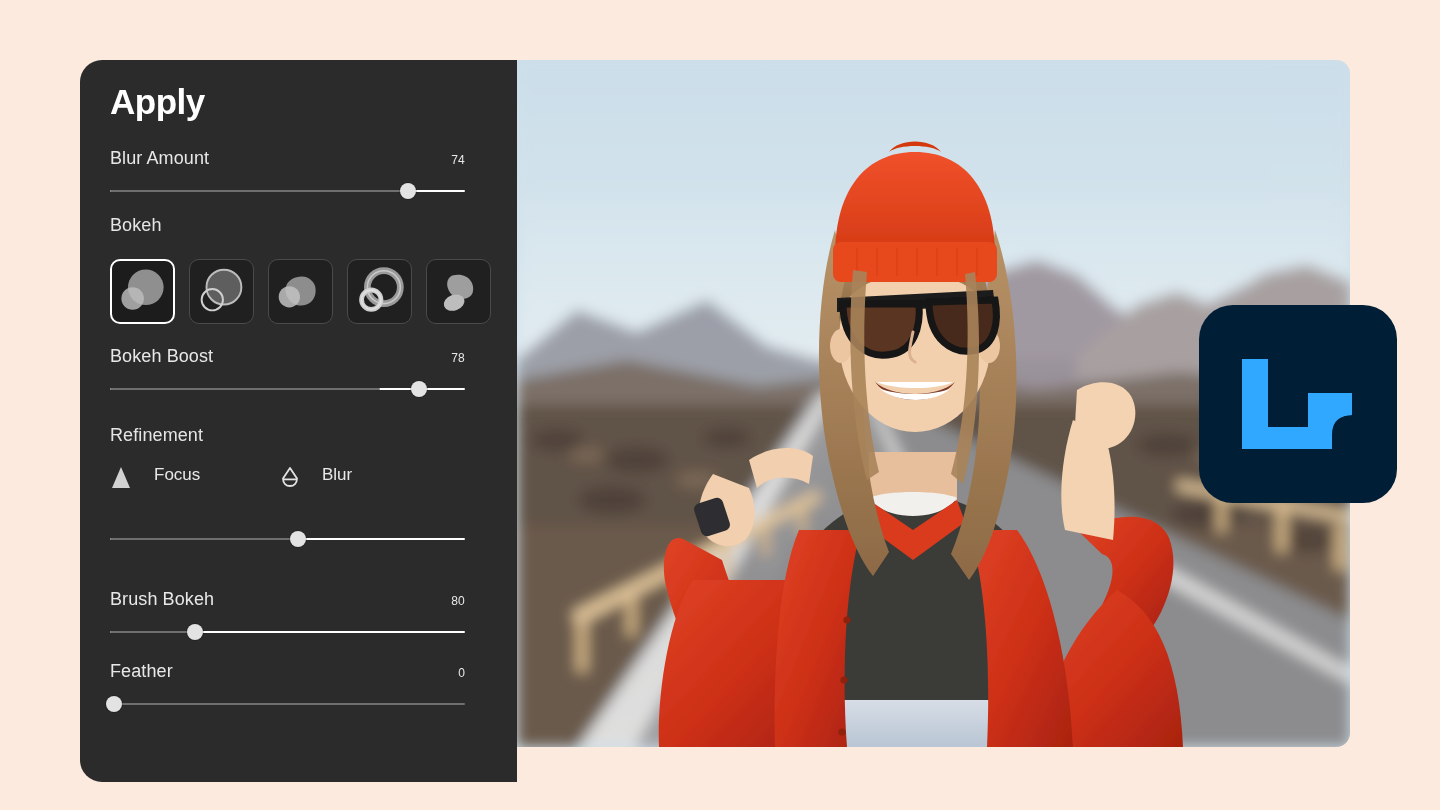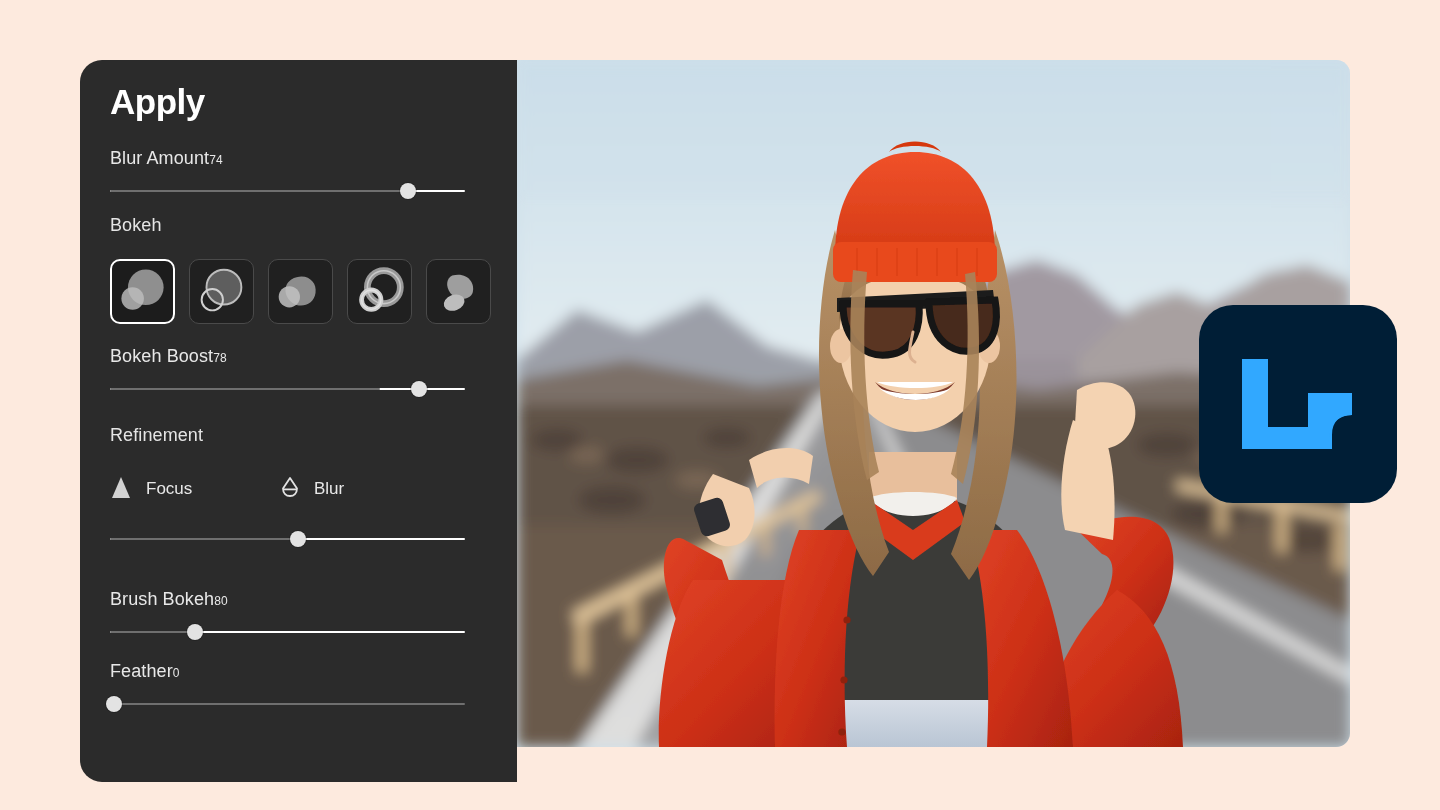--- a/index.html
+++ b/index.html
@@ -19,21 +19,21 @@
     padding:0;
   }
   .panel-title {
     position:absolute; left:30px; top:24px;
     font-size:35px; font-weight:bold; color:#ffffff;
     letter-spacing:-0.5px; line-height:1;
   }
 
   
   .slider-row { position:absolute; left:30px; width:355px; }
-  .slider-head { display:flex; justify-content:flex-start; align-items:baseline; }
+  .slider-head { display:flex; justify-content:space-between; align-items:baseline; }
   .slider-label { font-size:18px; color:#e8e8e8; letter-spacing:0.1px; }
   .slider-value { font-size:12px; color:#e8e8e8; letter-spacing:0.2px; }
   .track-wrap { position:relative; height:16px; margin-top:14px; }
   .track {
     position:absolute; left:0; right:0; top:7px; height:2px;
     background:#ffffff; border-radius:1px;
   }
   .track-left {
     position:absolute; left:0; top:7px; height:2px;
     background:#6f6f6f; border-radius:1px;
@@ -56,21 +56,21 @@
     width:65px; height:65px; border-radius:10px;
     background:#202020; border:1px solid #4a4a4a;
     position:relative; overflow:hidden;
   }
   .thumb.selected { border:2px solid #ffffff; background:#1c1c1c; }
   .thumb svg { position:absolute; left:0; top:0; width:100%; height:100%; }
 
   
   #mode-row { position:absolute; left:30px; top:405px; width:355px; height:34px; }
   .mode {
-    position:absolute; top:0; display:flex; align-items:flex-end; gap:14px; height:34px;
+    position:absolute; top:0; display:flex; align-items:flex-start; gap:22px; height:34px;
   }
   .mode-label { font-size:17px; color:#e8e8e8; }
   .tri-icon { width:22px; height:24px; display:block; }
   .drop-icon { width:20px; height:24px; display:block; }
 
   
   #photo {
     position:absolute; left:517px; top:60px; width:833px; height:687px;
     border-radius:0 14px 14px 0; overflow:hidden; background:#cfe0ea;
   }

